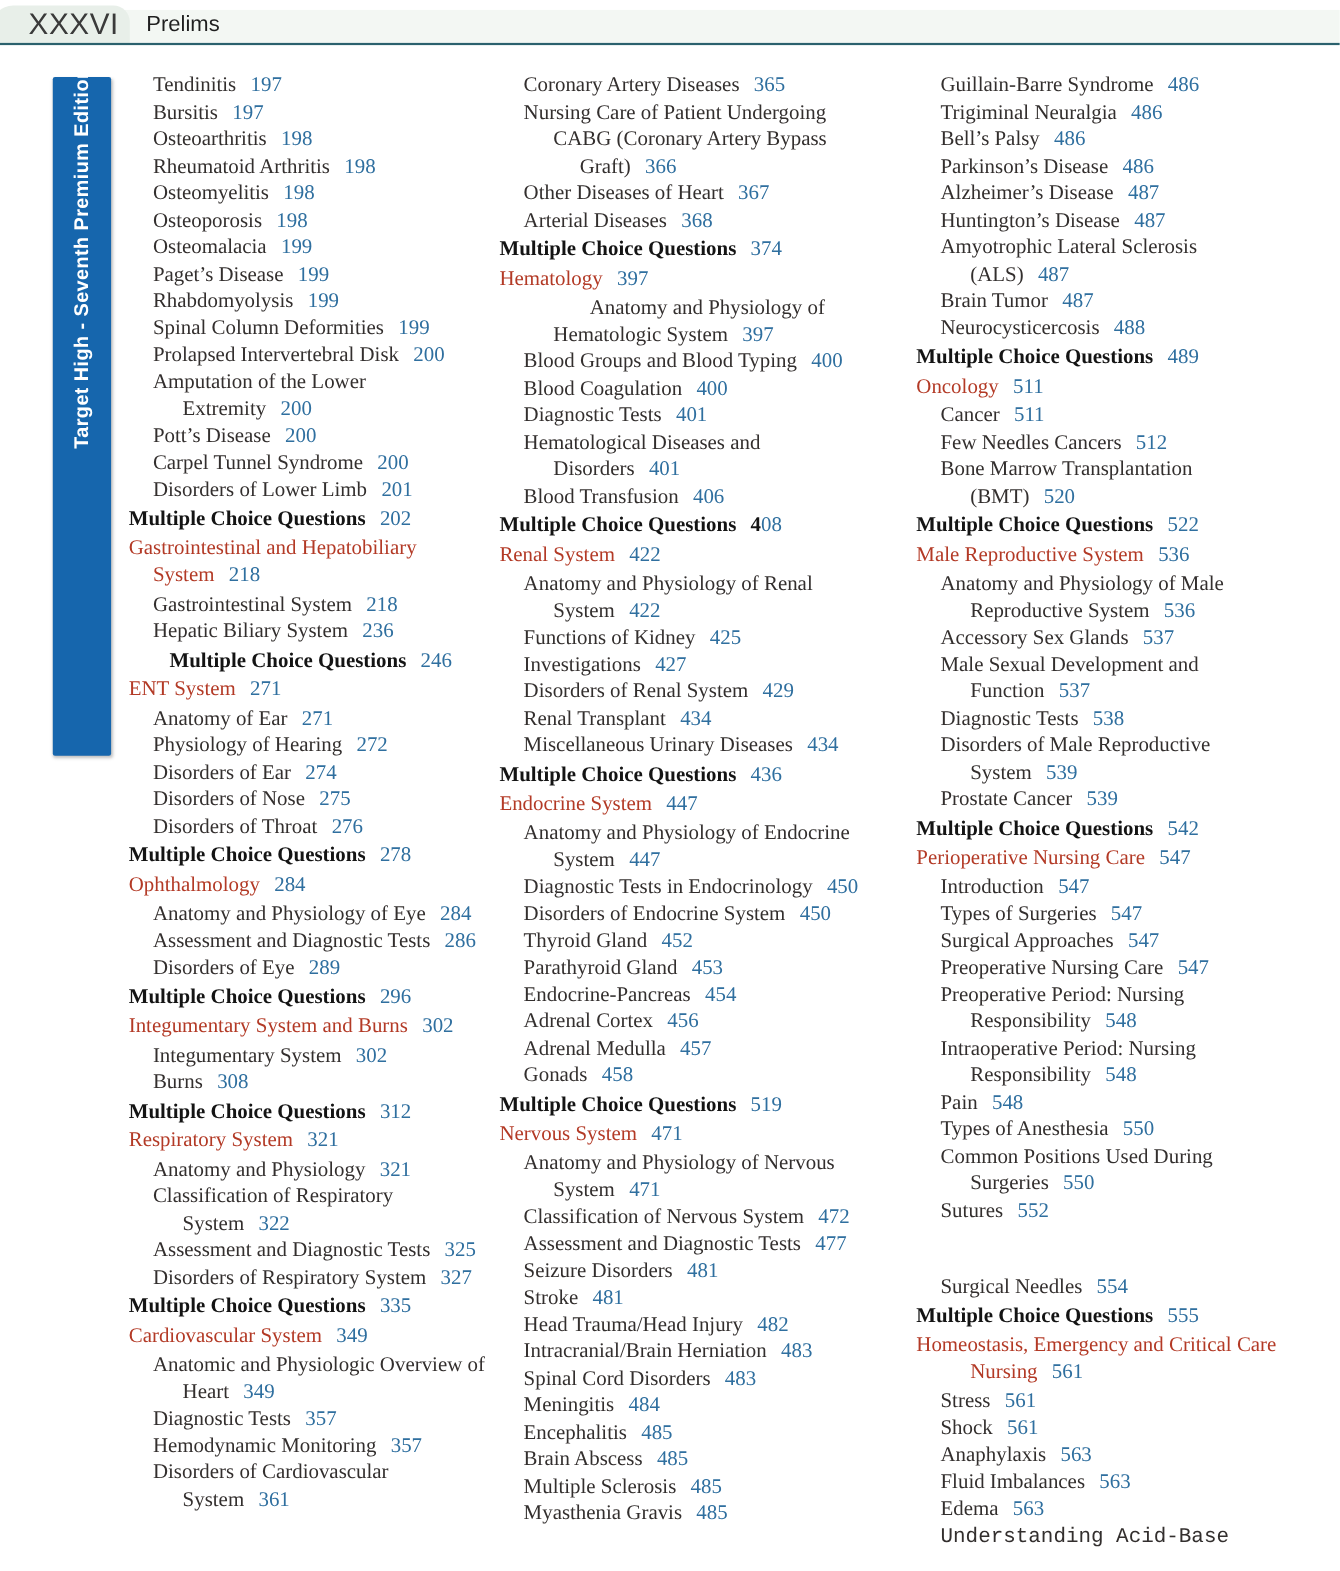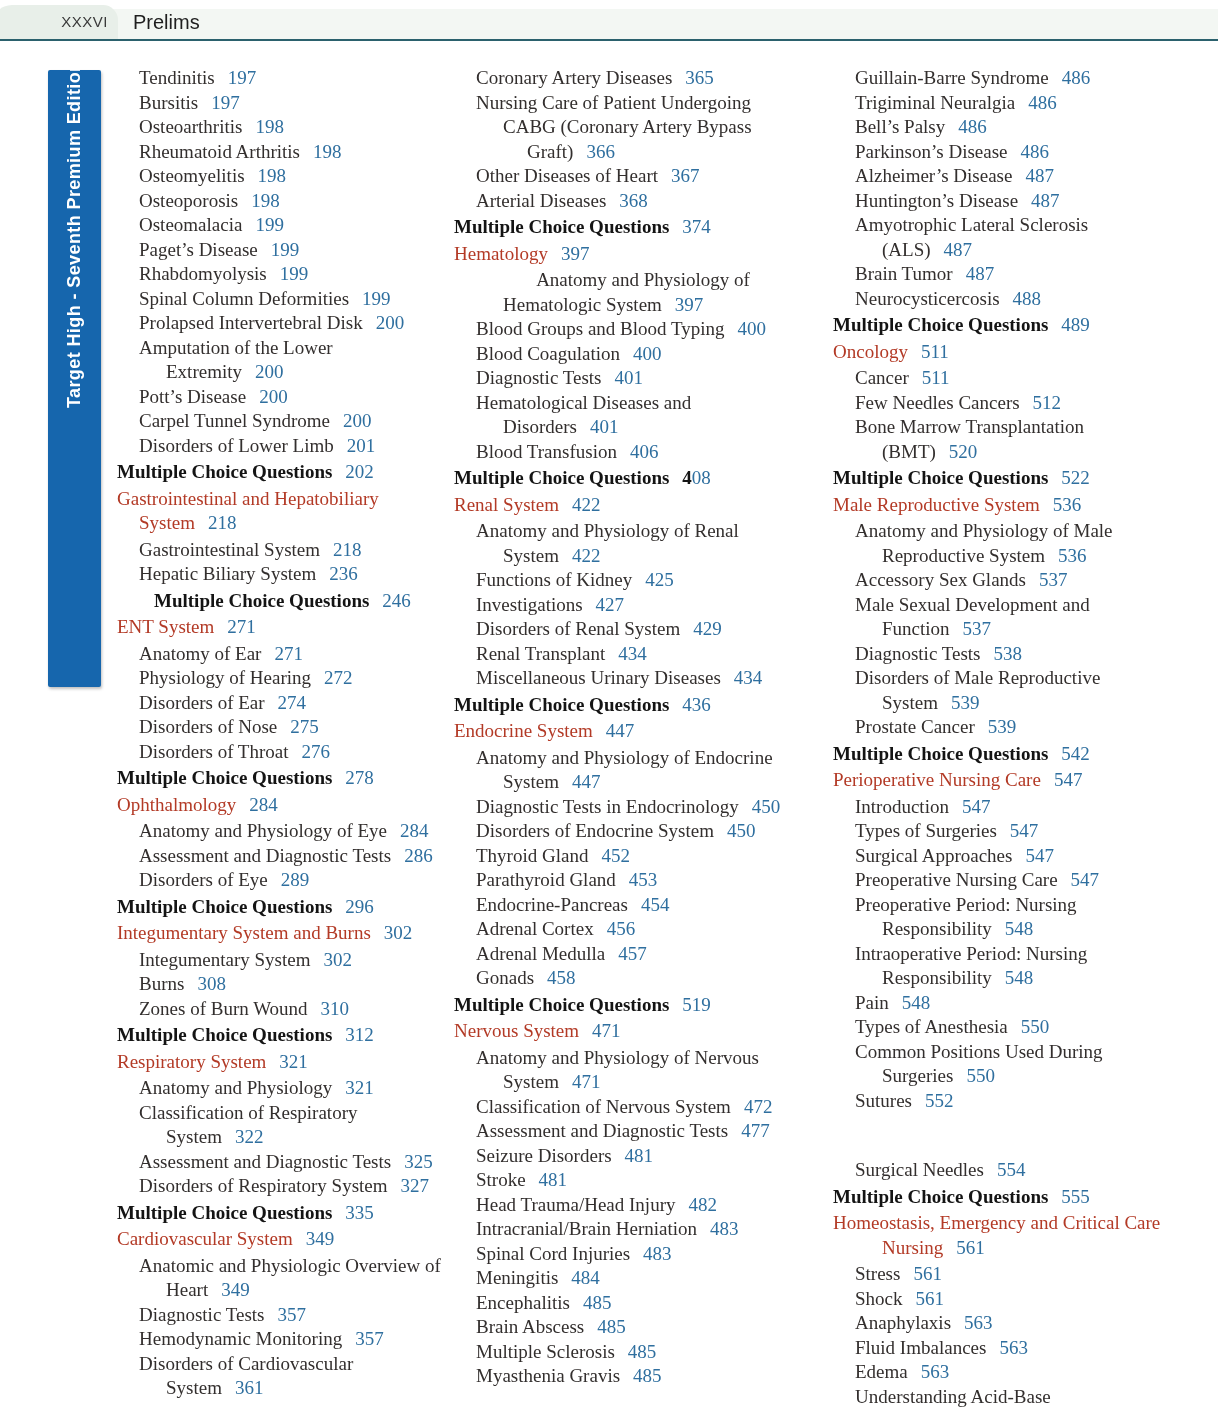--- a/index.html
+++ b/index.html
@@ -6,21 +6,21 @@
   body{
     width:1218px;height:1428px;position:relative;overflow:hidden;
     background:#ffffff;font-family:"Liberation Serif",serif;
   }
   
   .header-band{position:absolute;left:0;top:9px;width:1218px;height:30px;background:#f3f7f3;}
   .header-tab{position:absolute;left:-8px;top:5px;width:126px;height:34px;background:#e8efe9;
     border-radius:20px 15px 0 0;}
   .header-rule{position:absolute;left:0;top:39px;width:1218px;height:2px;background:#2b616d;}
   .folio{position:absolute;left:0;top:5px;width:108px;height:34px;line-height:34px;text-align:right;
-    font-family:"Liberation Sans",sans-serif;font-size:15px;color:#3a3a3a;letter-spacing:.5px;}
+    font-family:"Liberation Sans",sans-serif;font-size:27px;color:#3a3a3a;letter-spacing:.5px;}
   .prelims{position:absolute;left:133px;top:5px;height:34px;line-height:34px;
     font-family:"Liberation Sans",sans-serif;font-size:20px;color:#1f1f1f;}
   
   .banner{position:absolute;left:48px;top:70px;width:53px;height:617px;background:#1666ad;
     border-radius:2px;box-shadow:1px 2px 3px rgba(0,0,0,.25);}
   .banner-label{position:absolute;left:16px;top:338px;transform:rotate(-90deg);transform-origin:0 0;
     white-space:nowrap;color:#ffffff;font-family:"Liberation Sans",sans-serif;
     font-weight:bold;font-size:18px;letter-spacing:.4px;}
   
   .toc-col{position:absolute;top:66px;font-size:19px;color:#332f2e;}
@@ -148,23 +148,20 @@
     </div>
     <div class="row section">
       <div class="line" style="padding-left: 0px;"><span>Integumentary System and Burns</span><span class="page">302</span></div>
     </div>
     <div class="row entry">
       <div class="line" style="padding-left: 22px;"><span>Integumentary System</span><span class="page">302</span></div>
     </div>
     <div class="row entry">
       <div class="line" style="padding-left: 22px;"><span>Burns</span><span class="page">308</span></div>
     </div>
-    <div class="row entry">
-      <div class="line" style="padding-left: 22px;"><span>Zones of Burn Wound</span><span class="page">310</span></div>
-    </div>
     <div class="row mcq">
       <div class="line" style="padding-left: 0px;"><span>Multiple Choice Questions</span><span class="page">312</span></div>
     </div>
     <div class="row section">
       <div class="line" style="padding-left: 0px;"><span>Respiratory System</span><span class="page">321</span></div>
     </div>
     <div class="row entry">
       <div class="line" style="padding-left: 22px;"><span>Anatomy and Physiology</span><span class="page">321</span></div>
     </div>
     <div class="row entry">
@@ -320,21 +317,21 @@
     <div class="row entry">
       <div class="line" style="padding-left: 22px;"><span>Stroke</span><span class="page">481</span></div>
     </div>
     <div class="row entry">
       <div class="line" style="padding-left: 22px;"><span>Head Trauma/Head Injury</span><span class="page">482</span></div>
     </div>
     <div class="row entry">
       <div class="line" style="padding-left: 22px;"><span>Intracranial/Brain Herniation</span><span class="page">483</span></div>
     </div>
     <div class="row entry">
-      <div class="line" style="padding-left: 22px;"><span>Spinal Cord Injuries</span><span class="page">483</span></div>
+      <div class="line" style="padding-left: 22px;"><span>Spinal Cord Disorders</span><span class="page">483</span></div>
     </div>
     <div class="row entry">
       <div class="line" style="padding-left: 22px;"><span>Meningitis</span><span class="page">484</span></div>
     </div>
     <div class="row entry">
       <div class="line" style="padding-left: 22px;"><span>Encephalitis</span><span class="page">485</span></div>
     </div>
     <div class="row entry">
       <div class="line" style="padding-left: 22px;"><span>Brain Abscess</span><span class="page">485</span></div>
     </div>
@@ -475,15 +472,15 @@
     <div class="row entry">
       <div class="line" style="padding-left: 22px;"><span>Anaphylaxis</span><span class="page">563</span></div>
     </div>
     <div class="row entry">
       <div class="line" style="padding-left: 22px;"><span>Fluid Imbalances</span><span class="page">563</span></div>
     </div>
     <div class="row entry">
       <div class="line" style="padding-left: 22px;"><span>Edema</span><span class="page">563</span></div>
     </div>
     <div class="row entry">
-      <div class="line" style="padding-left: 22px;"><span>Understanding Acid-Base</span></div>
+      <div class="line" style="padding-left: 22px; font-family: Liberation Mono, monospace;"><span>Understanding Acid-Base</span></div>
     </div>
   </div>
 
 </body></html>

